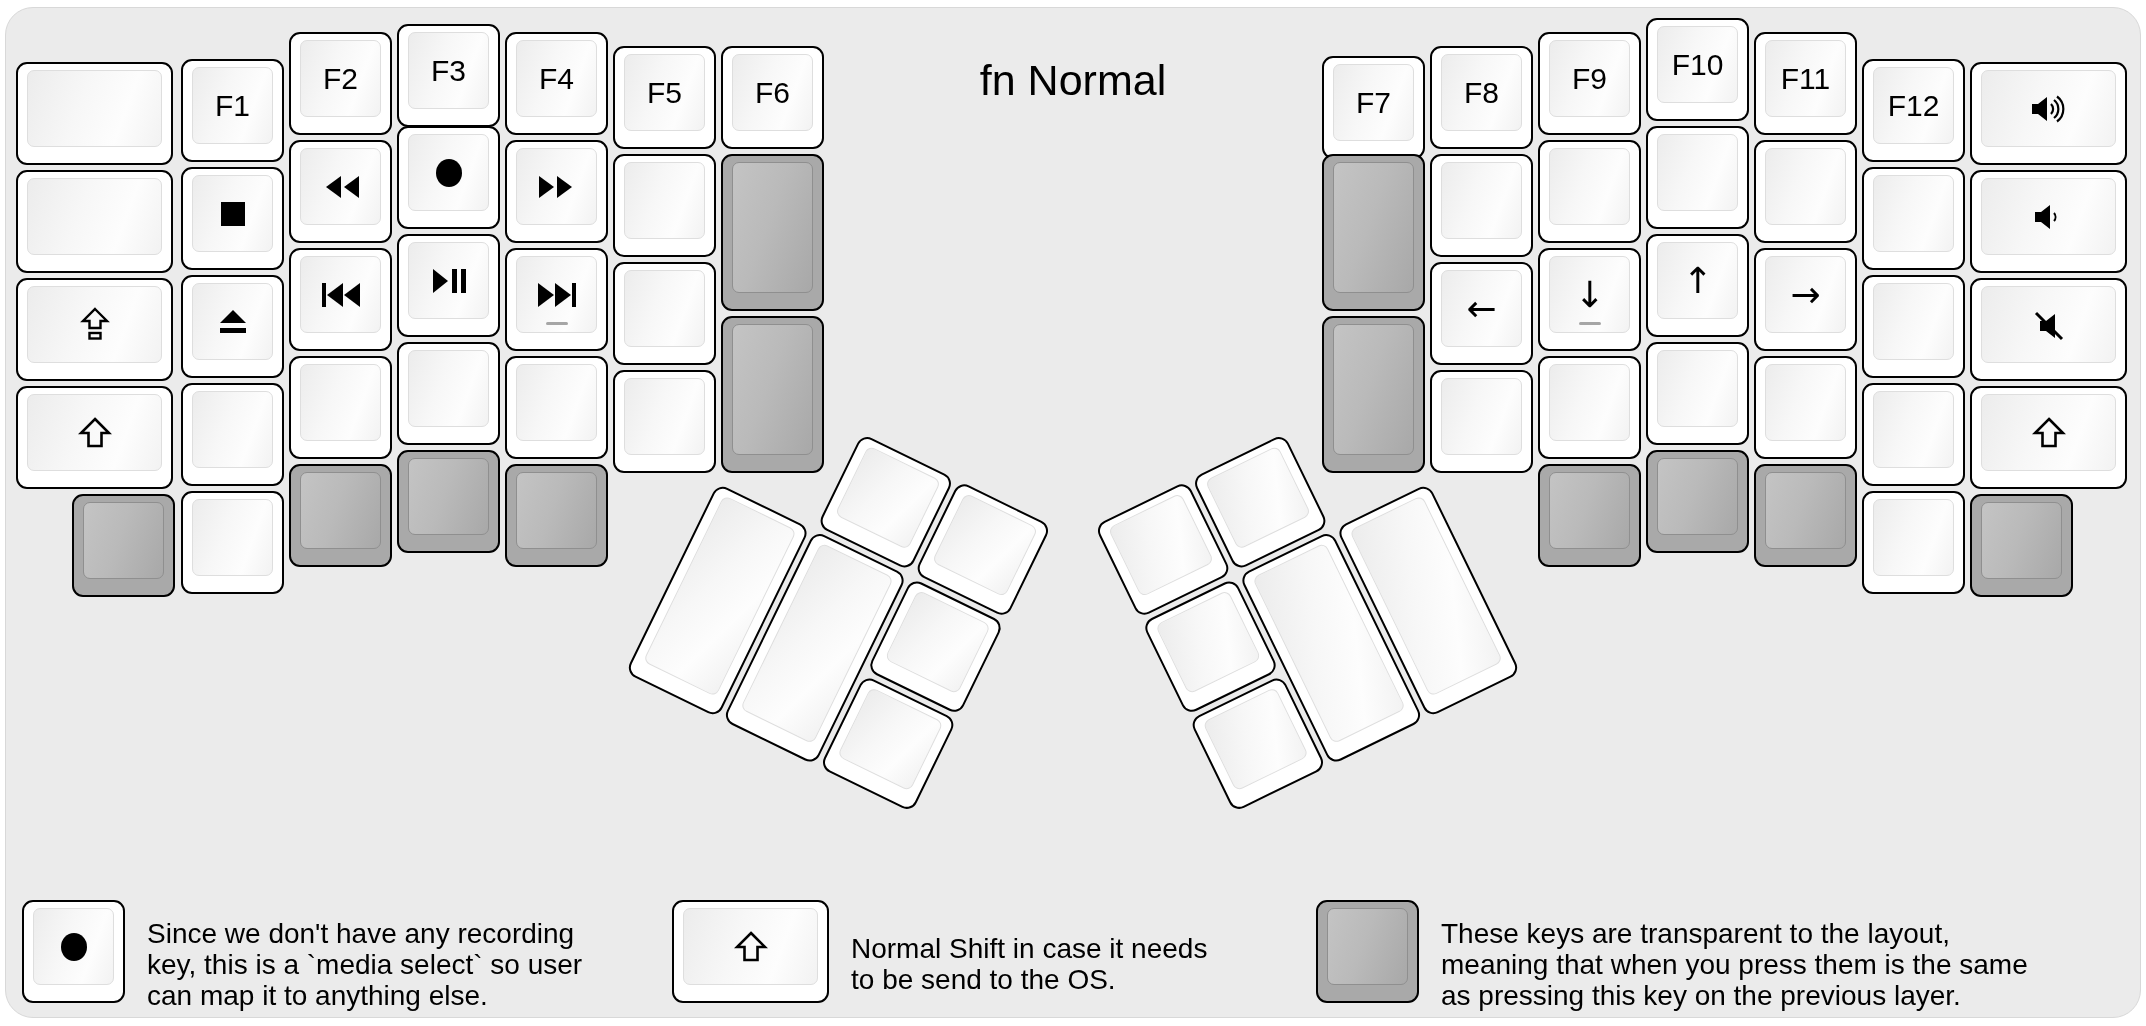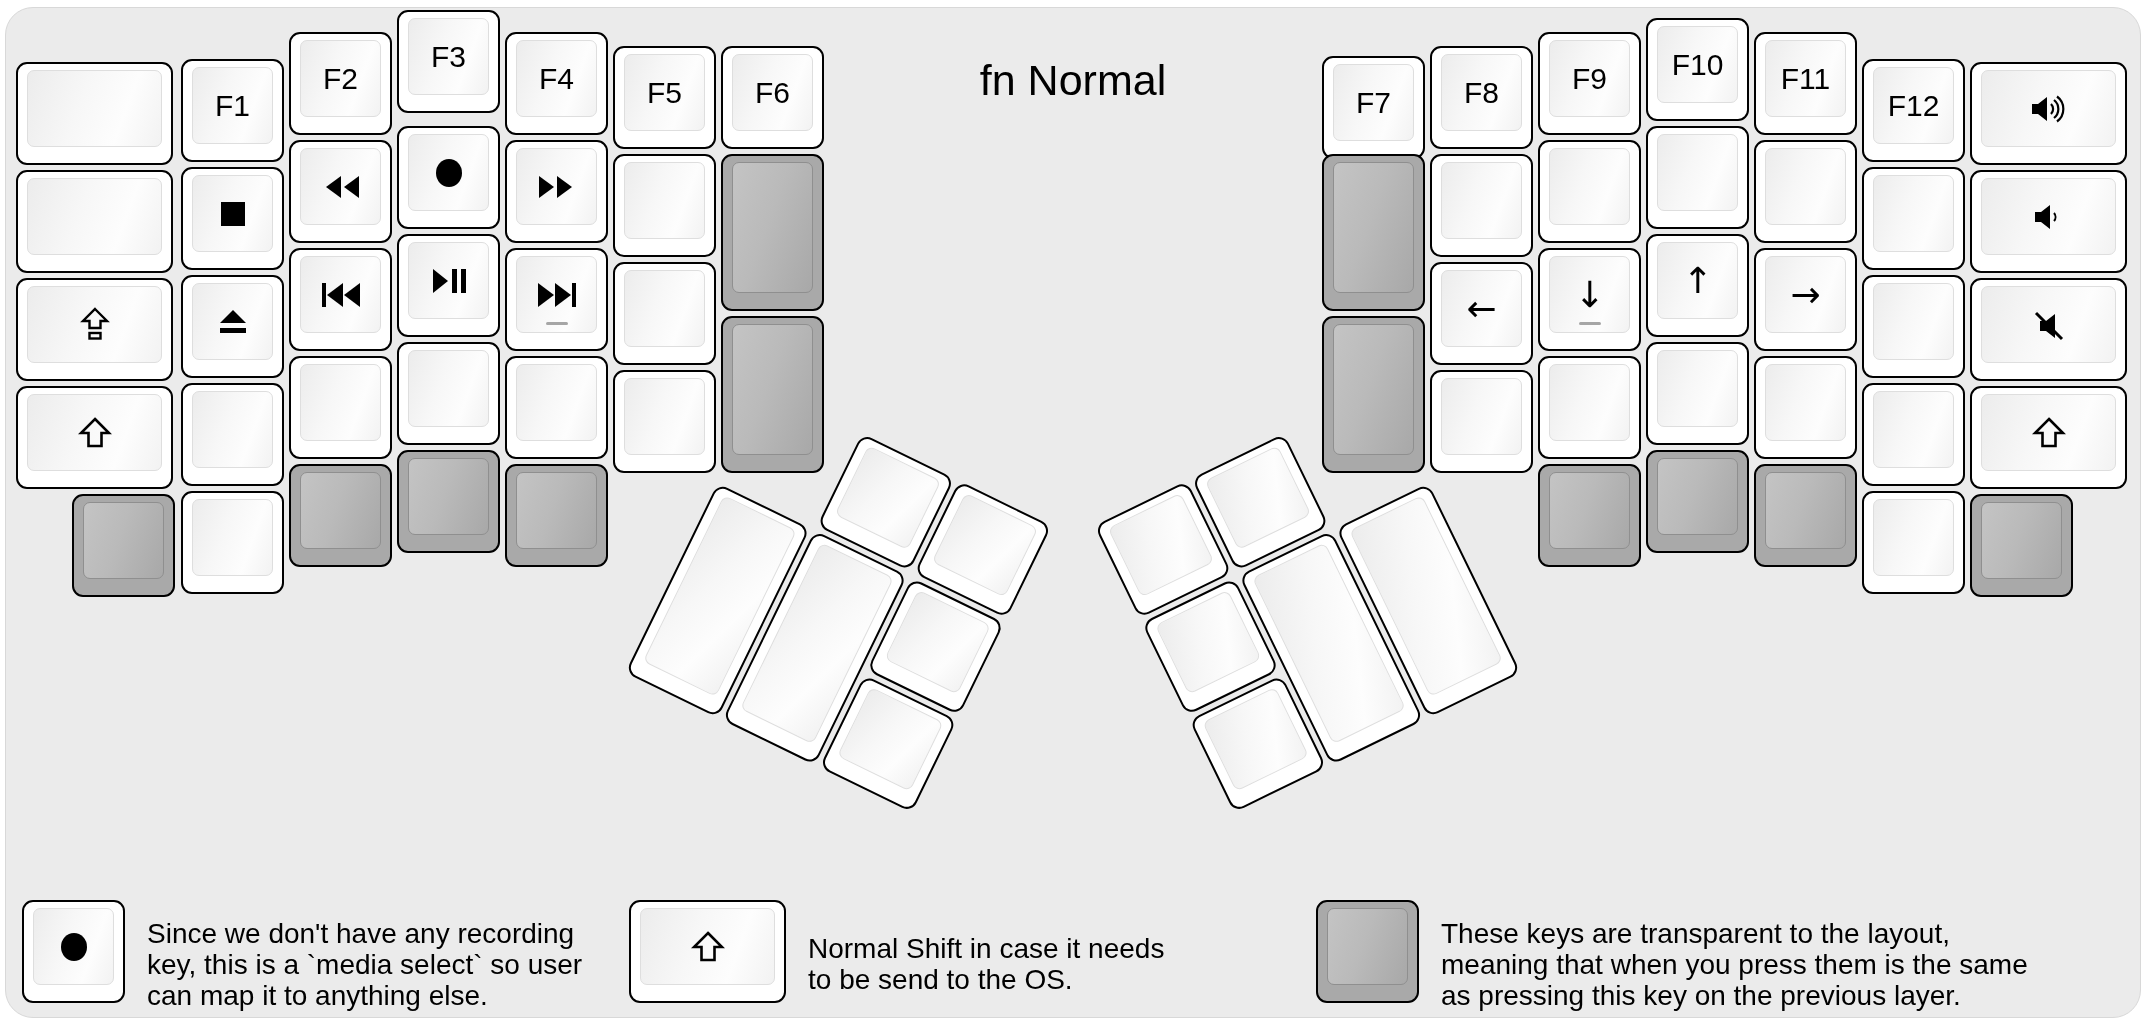--- a/index.html
+++ b/index.html
@@ -121,21 +121,21 @@
             </svg>
           </span>
         </div>
       </div>
       <div class="key" style="left: 289px; top: 356px; width: 103px; height: 103px;">
         <div class="cap"></div>
       </div>
       <div class="key gray" style="left: 289px; top: 464px; width: 103px; height: 103px;">
         <div class="cap"></div>
       </div>
-      <div class="key" style="left: 397px; top: 10px; width: 103px; height: 103px;">
+      <div class="key" style="left: 397px; top: 24px; width: 103px; height: 103px;">
         <div class="cap">
           <span class="klabel">F3</span>
         </div>
       </div>
       <div class="key" style="left: 397px; top: 126px; width: 103px; height: 103px;">
         <div class="cap">
           <span class="kicon">
             <svg width="30" height="32" viewBox="0 0 30 32">
               <ellipse cx="15" cy="16" rx="13" ry="14"></ellipse>
             </svg>
@@ -427,21 +427,21 @@
               <ellipse cx="15" cy="16" rx="13" ry="14"></ellipse>
             </svg>
           </span>
         </div>
       </div>
     </div>
   <div class="legend-text">Since we don't have any recording
 key, this is a `media select` so user
 can map it to anything else.</div>
 </div>
-<div class="legend-item" style="left:629px">
+<div class="legend-item" style="left:672px">
   <div class="legend-key-slot" style="width: 157px; height: 103px;">
       <div class="key" style="left: 0px; top: 0px; width: 157px; height: 103px;">
         <div class="cap">
           <span class="kicon">
             <svg width="34" height="32" viewBox="0 0 34 32">
               <path d="M17 2 L31 16 H23.5 V29 H10.5 V16 H3 Z" fill="none" stroke="#000" stroke-width="2.6"></path>
             </svg>
           </span>
         </div>
       </div>

